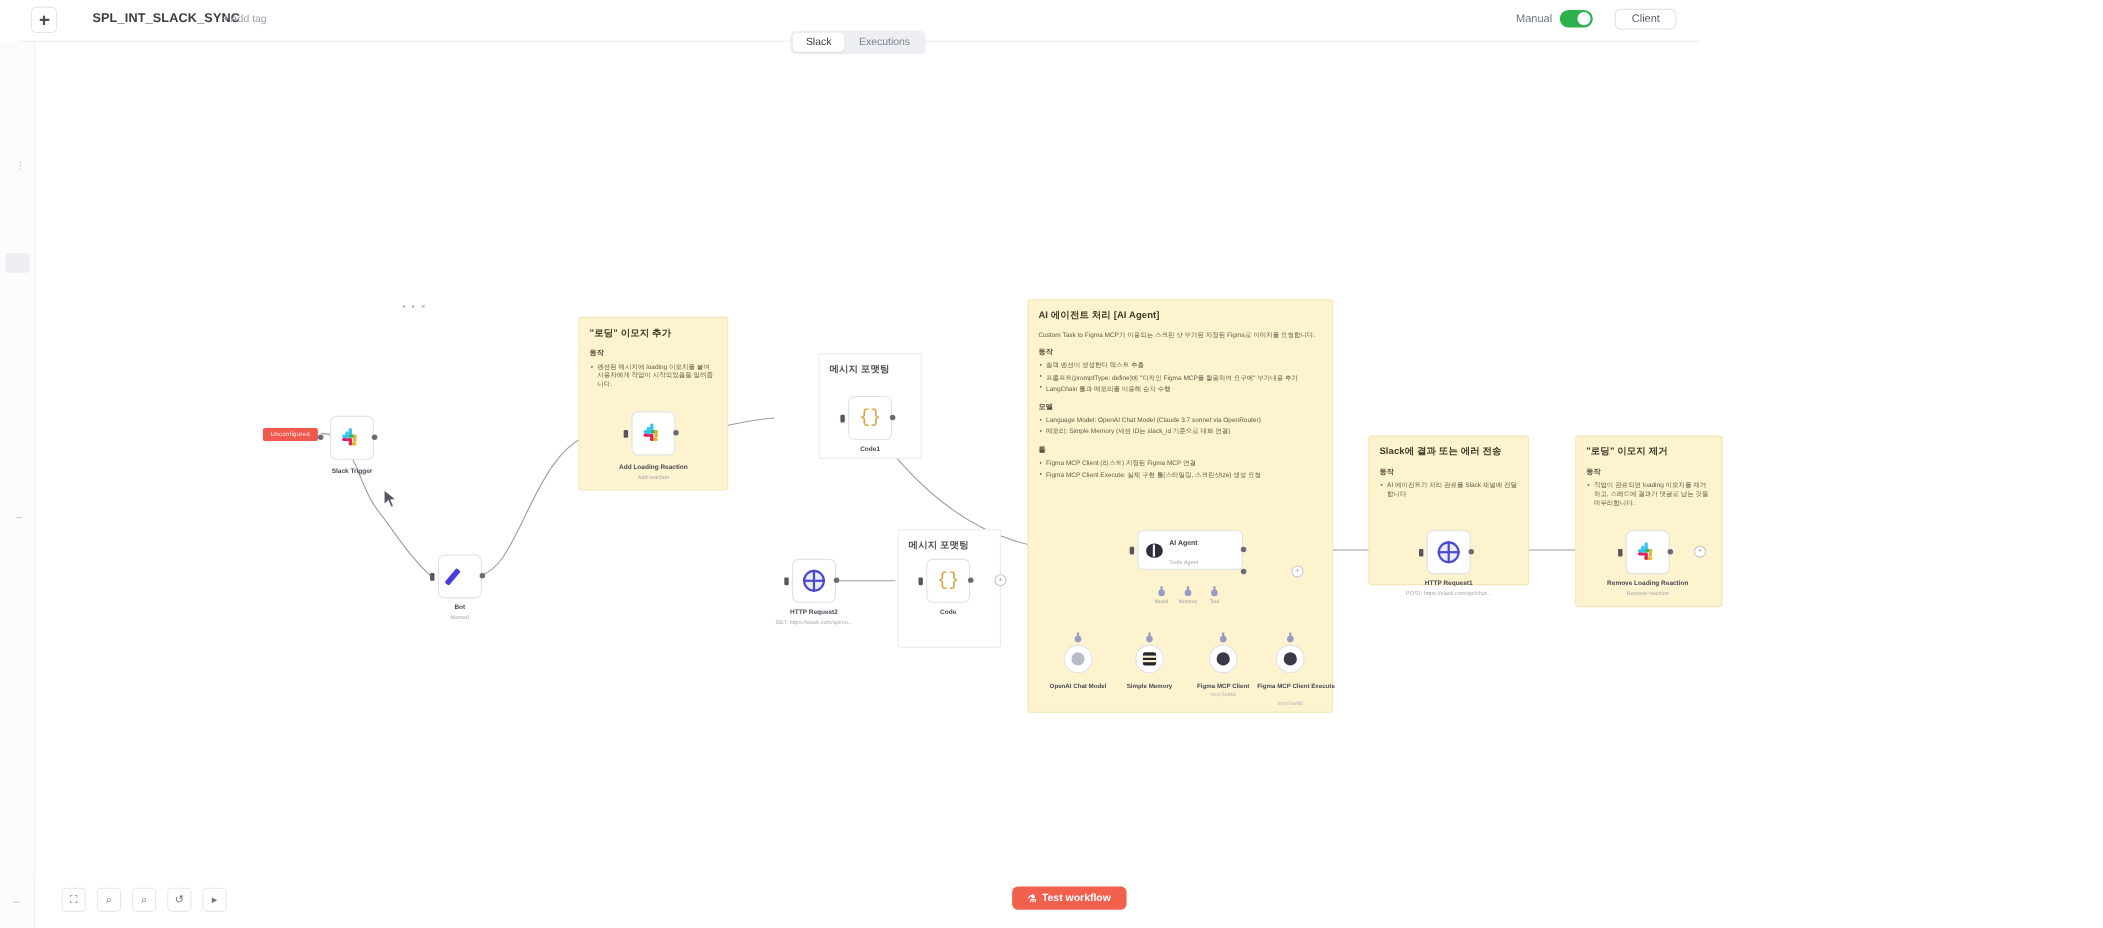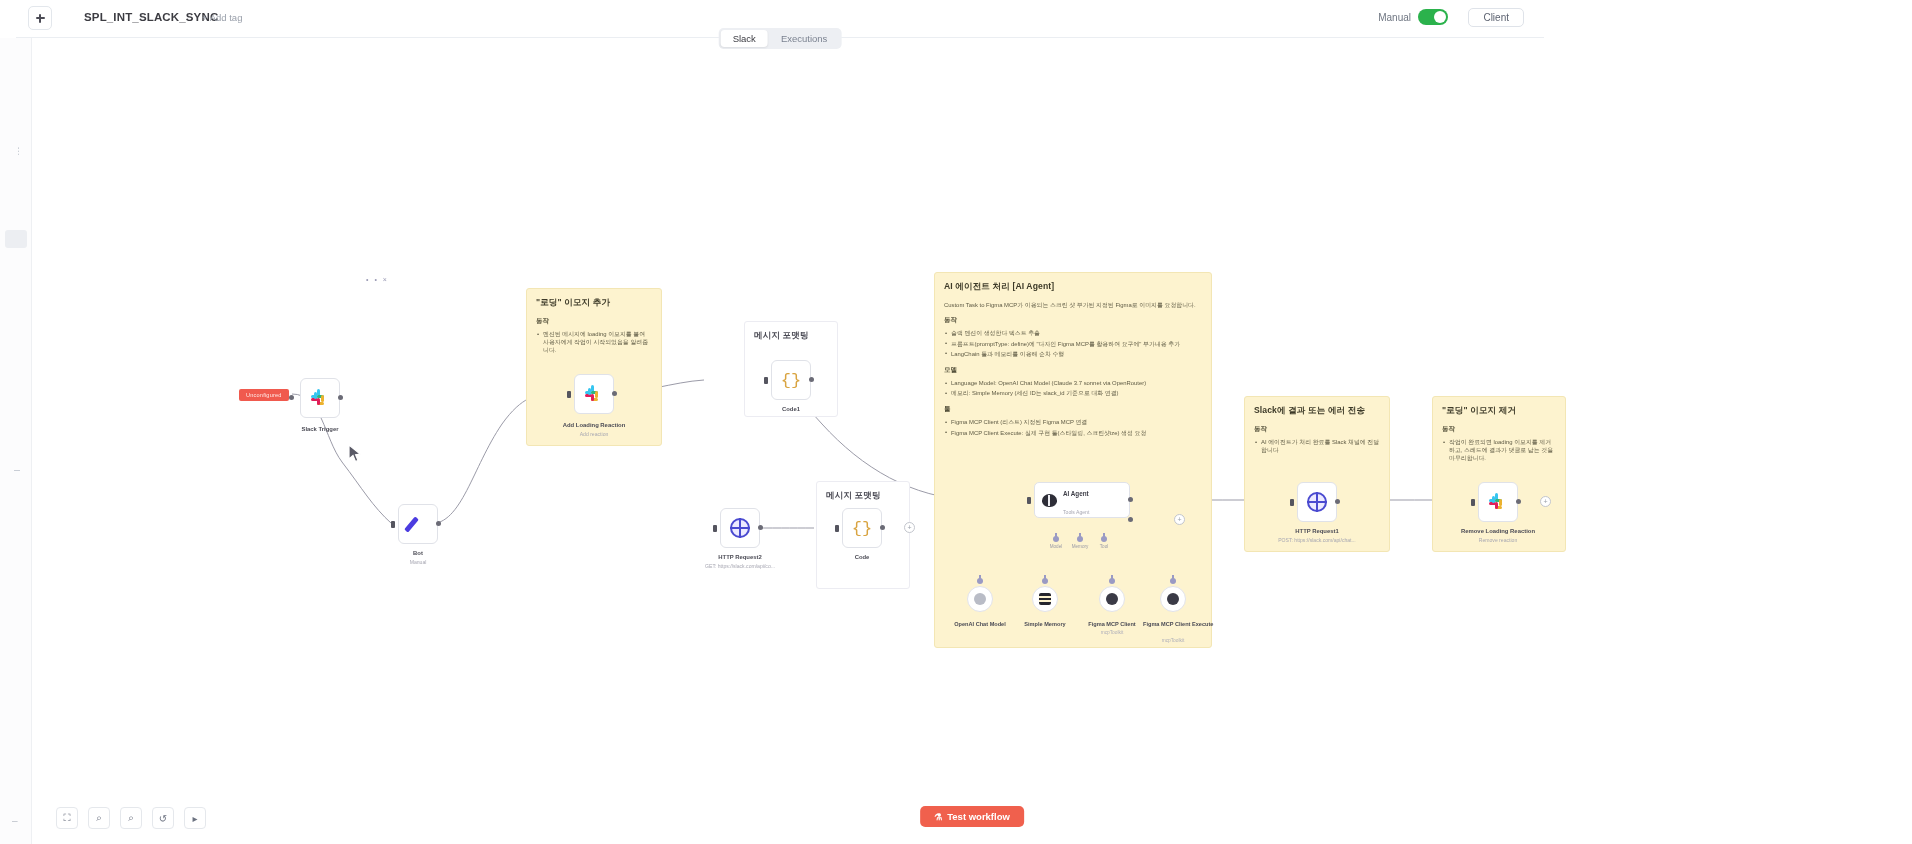--- a/index.html
+++ b/index.html
@@ -471,21 +471,21 @@
   <div class="sub-label" style="left:1080px; top:583px;">Figma MCP Client</div>
   <div class="sub-sublabel" style="left:1080px; top:592px;">mcpToolkit</div>
 
   <div class="subnode" style="left:1128px; top:548px;">
     <span class="dot-ic dark"></span>
   </div>
   <span class="subport" style="left:1138px; top:540px;"></span>
   <div class="sub-label" style="left:1141px; top:583px; width:60px;">Figma MCP Client Execute</div>
   <div class="sub-sublabel" style="left:1141px; top:600px;">mcpToolkit</div>
 
-  <div class="sticky" style="left:1212px; top:358px; width:146px; height:156px;">
+  <div class="sticky" style="left:1212px; top:358px; width:146px; height:136px;">
     <h4>Slack에 결과 또는 에러 전송</h4>
     <div class="sub">동작</div>
     <ul>
       <li>AI 에이전트가 처리 완료를 Slack 채널에 전달합니다</li>
     </ul>
   </div>
   <div class="node" style="left:1265px; top:444px;">
     <span class="globe"></span>
   </div>
   <span class="port sq" style="left:1258px; top:461px;"></span>

